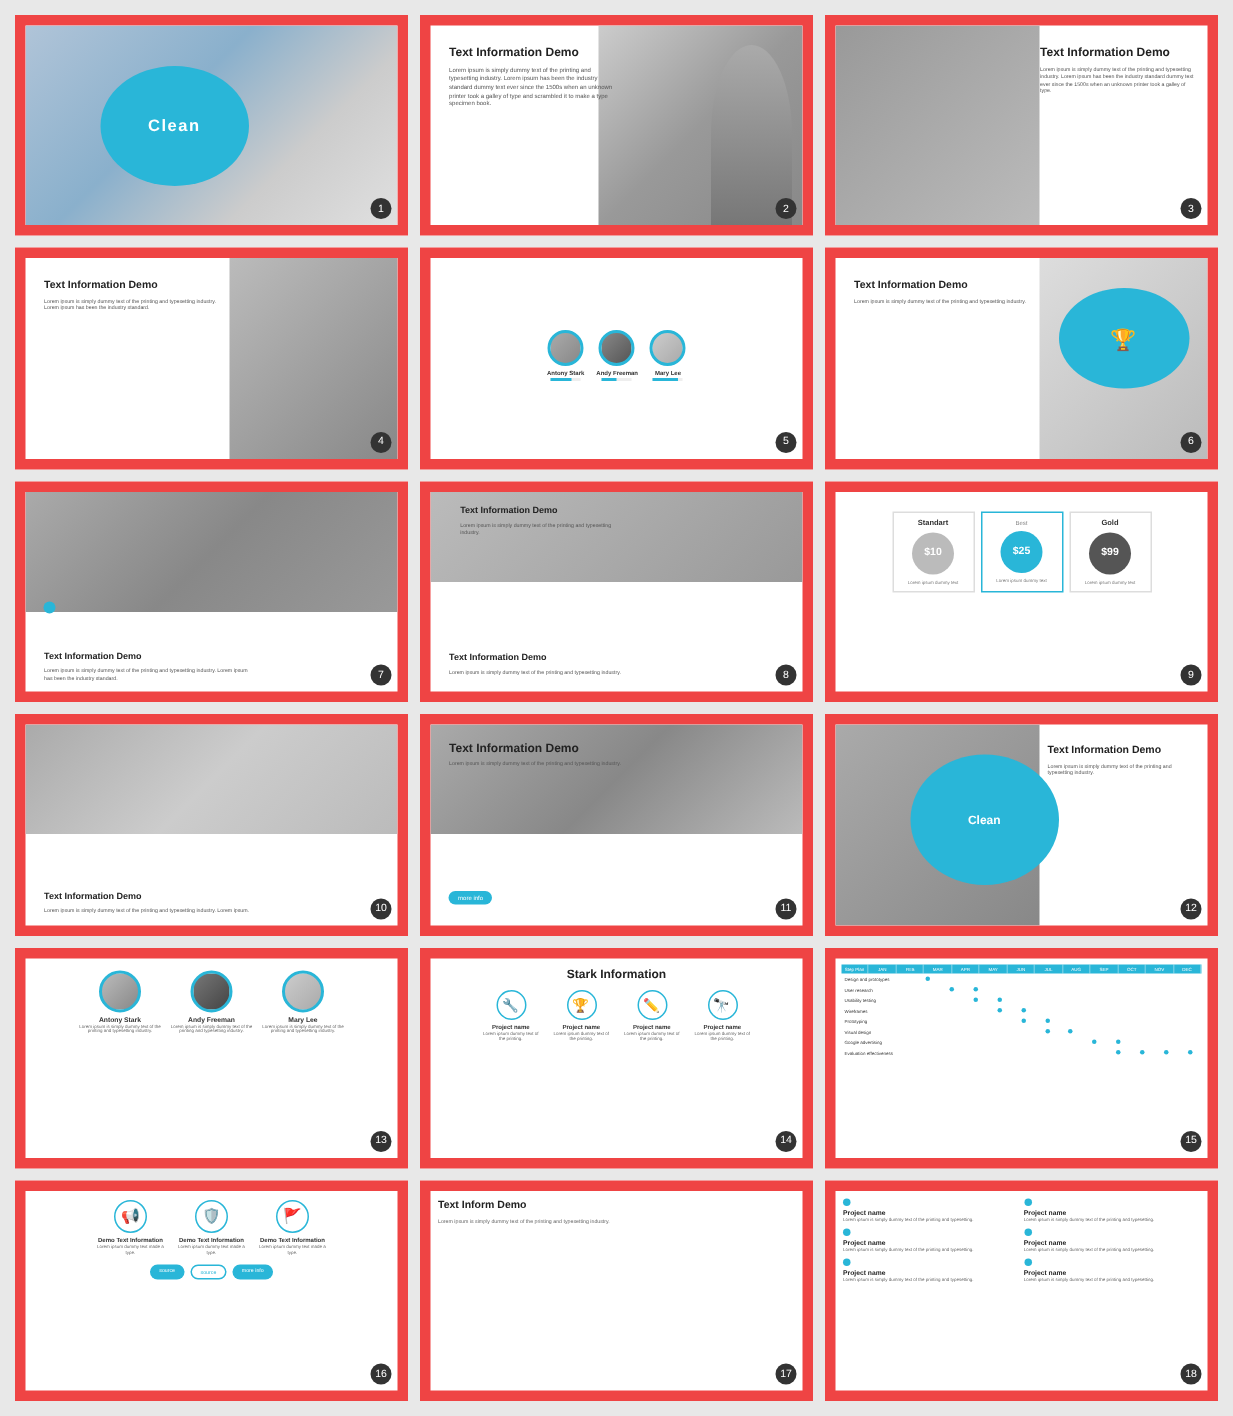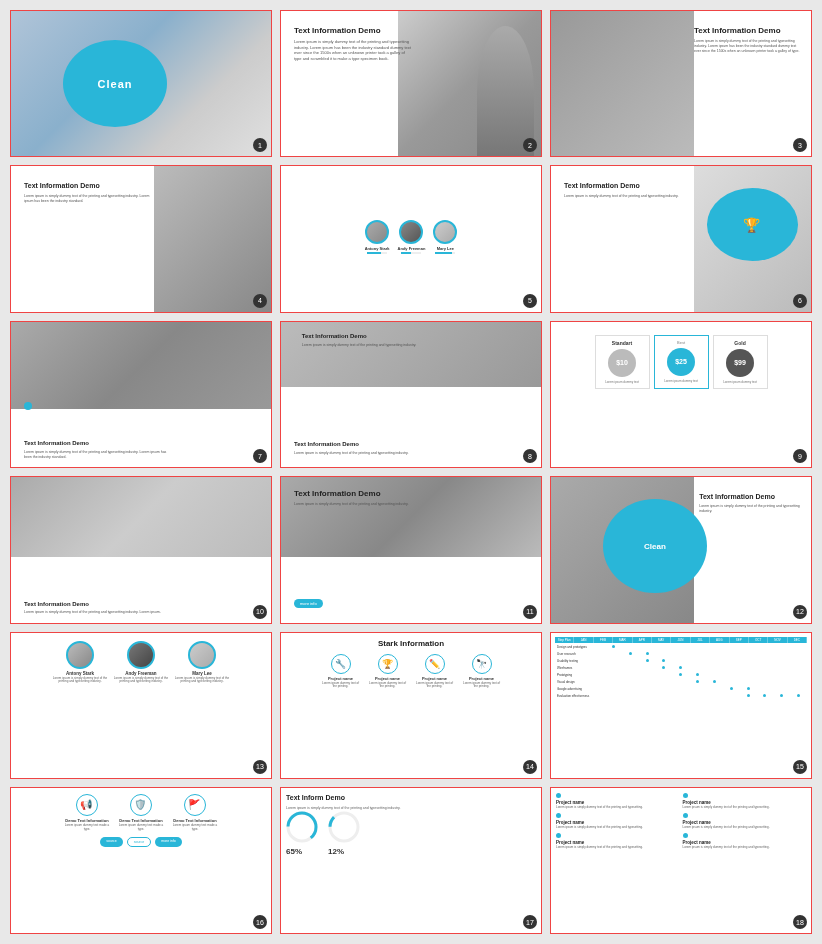--- a/index.html
+++ b/index.html
@@ -13,21 +13,21 @@
     .grid {
       display: grid;
       grid-template-columns: repeat(3, 1fr);
       gap: 8px;
     }
     .slide {
       background: #fff;
       position: relative;
       overflow: hidden;
       aspect-ratio: 16/9;
-      border: 1px solid #ef4444;
+      border: 7px solid #ef4444;
     }
     .slide-inner {
       width: 100%;
       height: 100%;
       position: relative;
     }
     
     .badge {
       position: absolute;
       bottom: 4px;
@@ -1204,36 +1204,20 @@
       </div>
       <div class="badge">16</div>
     </div>
   </div>
 
   <div class="slide s17">
     <div class="slide-inner">
       <div class="content">
         <h3>Text Inform Demo</h3>
         <p class="slide-text">Lorem ipsum is simply dummy text of the printing and typesetting industry.</p>
-        <div class="metrics">
-          <div>
-            <svg width="32" height="32" viewBox="0 0 32 32">
-              <circle cx="16" cy="16" r="14" fill="none" stroke="#eee" stroke-width="3"></circle>
-              <circle cx="16" cy="16" r="14" fill="none" stroke="#29b6d8" stroke-width="3" stroke-dasharray="56.8 31.8" stroke-dashoffset="22.5" transform="rotate(-90 16 16)"></circle>
-            </svg>
-            <div class="metric-pct">65%</div>
-          </div>
-          <div>
-            <svg width="32" height="32" viewBox="0 0 32 32">
-              <circle cx="16" cy="16" r="14" fill="none" stroke="#eee" stroke-width="3"></circle>
-              <circle cx="16" cy="16" r="14" fill="none" stroke="#29b6d8" stroke-width="3" stroke-dasharray="10.5 77.9" stroke-dashoffset="22.5" transform="rotate(-90 16 16)"></circle>
-            </svg>
-            <div class="metric-pct">12%</div>
-          </div>
-        </div>
       </div>
       <div class="badge">17</div>
     </div>
   </div>
 
   <div class="slide s18">
     <div class="slide-inner">
       <div class="content">
         <div class="grid2">
           <div class="proj-item">

